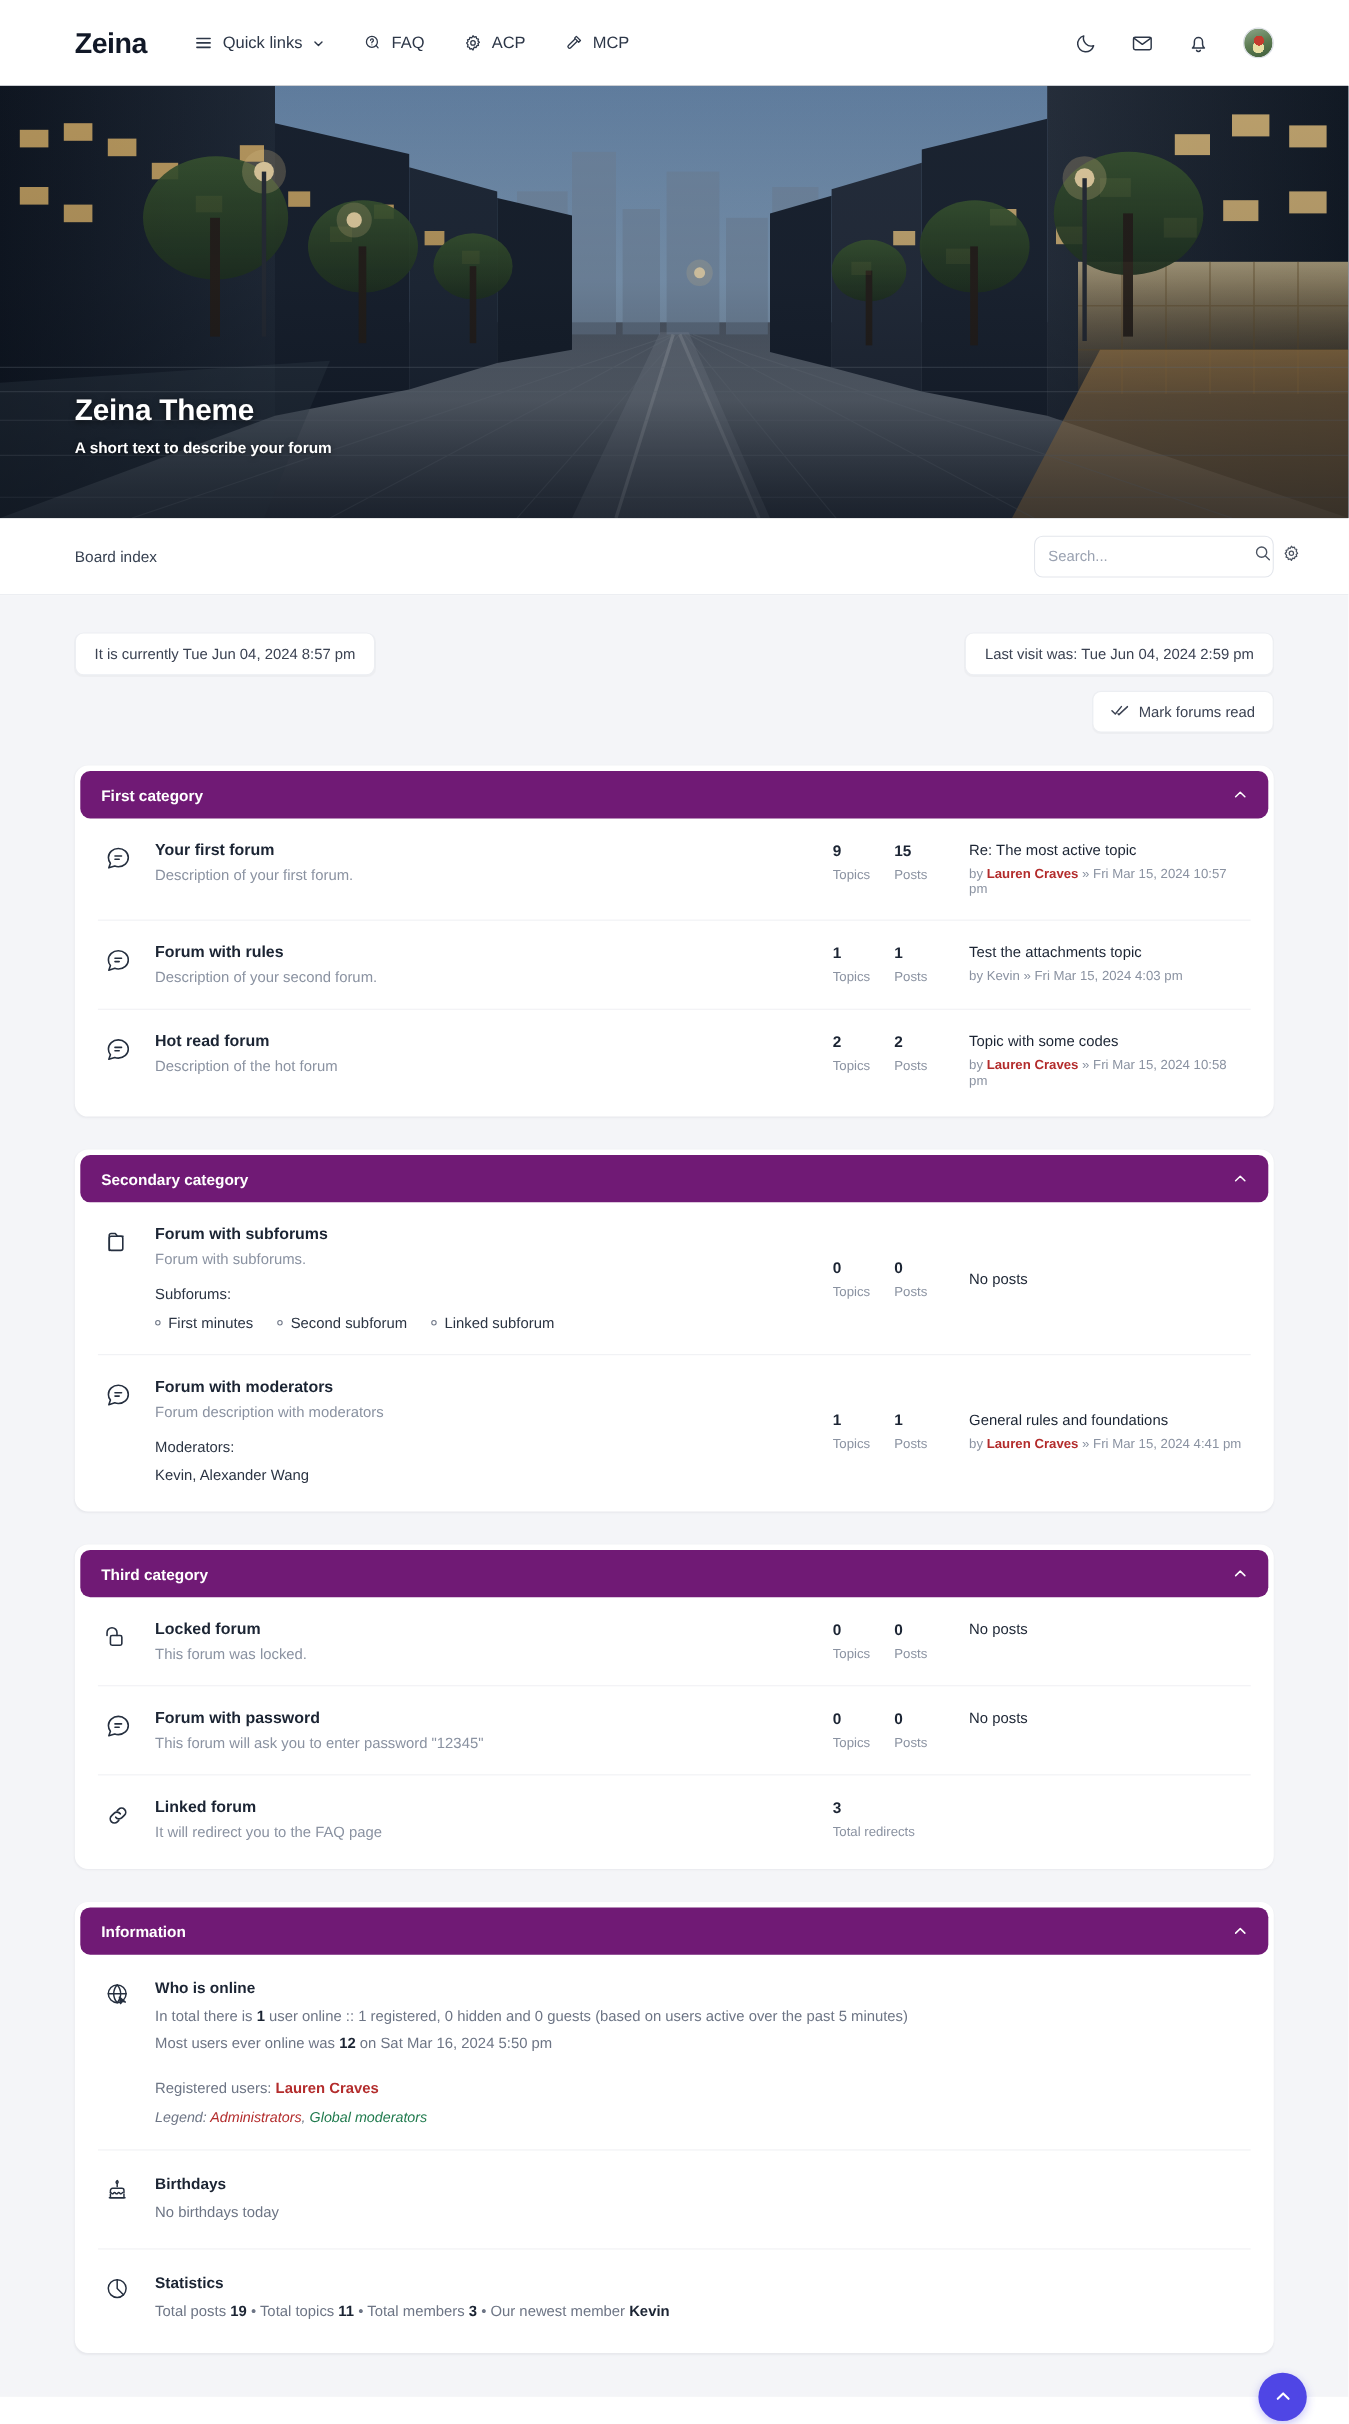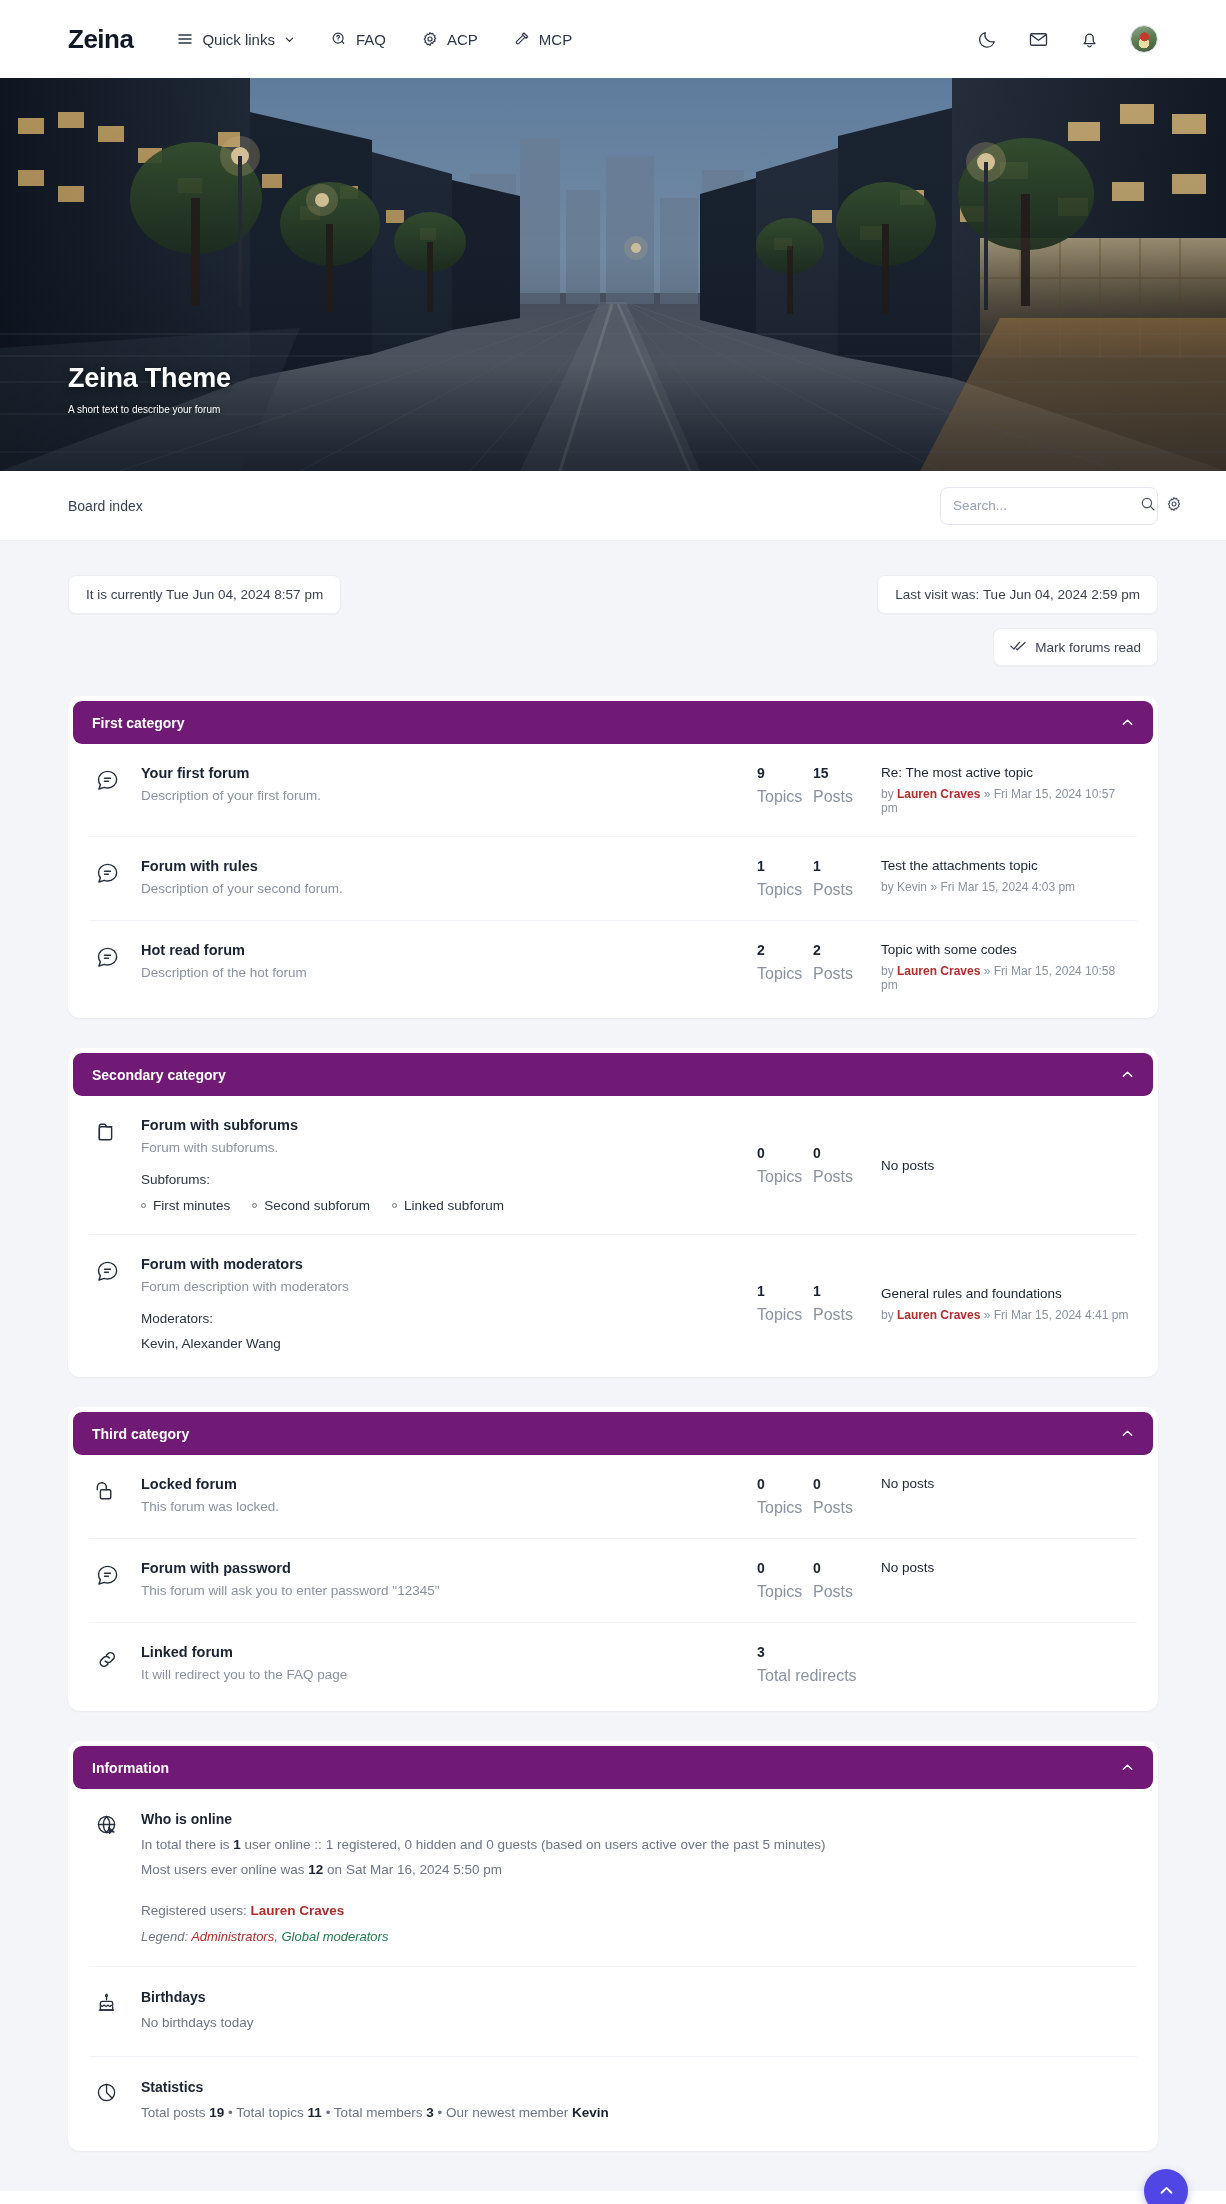--- a/index.html
+++ b/index.html
@@ -56,21 +56,21 @@
     overflow: hidden;
     background: #0f1c2e;
   }
   .hero-art { position:absolute; inset:0; }
   .hero-overlay {
     position:absolute; inset:0;
     background: linear-gradient(180deg, rgba(8,14,24,0.15) 0%, rgba(8,14,24,0.22) 45%, rgba(8,14,24,0.62) 100%);
   }
   .hero-text { position: absolute; left: 68px; bottom: 56px; color:#fff; z-index:4; }
   .hero-title { font-size: 27px; font-weight: 700; letter-spacing:-0.2px; text-shadow: 0 2px 6px rgba(0,0,0,.55); }
-  .hero-sub { font-size: 10px; margin-top: 10px; font-weight: 400; text-shadow: 0 1px 5px rgba(0,0,0,.6); }
+  .hero-sub { font-size: 14px; margin-top: 10px; font-weight: 700; text-shadow: 0 1px 5px rgba(0,0,0,.6); }
 
   
   .crumbbar {
     background:#fff; height: 70px;
     display:flex; align-items:center;
     padding: 0 68px;
     border-bottom: 1px solid #eceef2;
   }
   .crumb { font-size: 14px; color:#374151; cursor:pointer; }
   .searchbox {
@@ -131,21 +131,21 @@
   .fdesc { font-size: 13.5px; color:#8a92a1; margin-top: 7px; }
   .sublabel { font-size: 13.5px; color:#2b3443; margin-top: 17px; font-weight:400; }
   .sublist { margin-top: 11px; display:flex; gap: 22px; flex-wrap: wrap; }
   .subitem { font-size: 13.5px; color:#2b3443; display:flex; align-items:center; gap:7px; cursor:pointer; }
   .subdot { width:5px; height:5px; border-radius:50%; border:1px solid #6f7787; display:inline-block; }
   .modlist { font-size: 13.5px; color:#2b3443; margin-top: 10px; }
 
   .fstats { display:flex; flex:none; align-items:flex-start; }
   .stat { width: 56px; text-align:left; }
   .stat .num { font-size: 14px; font-weight:700; color:#1b2433; }
-  .stat .lbl { font-size: 16px; color:#8a92a1; margin-top:7px; }
+  .stat .lbl { font-size: 12px; color:#8a92a1; margin-top:7px; }
   .stat.wide { width: 112px; }
 
   .flast { width: 262px; flex:none; padding-left: 12px; }
   .flast .lt { font-size: 13.5px; color:#1b2433; cursor:pointer; }
   .flast .lm { font-size: 12px; color:#8a92a1; margin-top: 7px; }
   .uname { color:#b32c2c; font-weight:700; }
   .noposts { font-size: 13.5px; color:#1b2433; }
 
   
   .frow.vcenter .fstats, .frow.vcenter .flast { align-self: center; }

